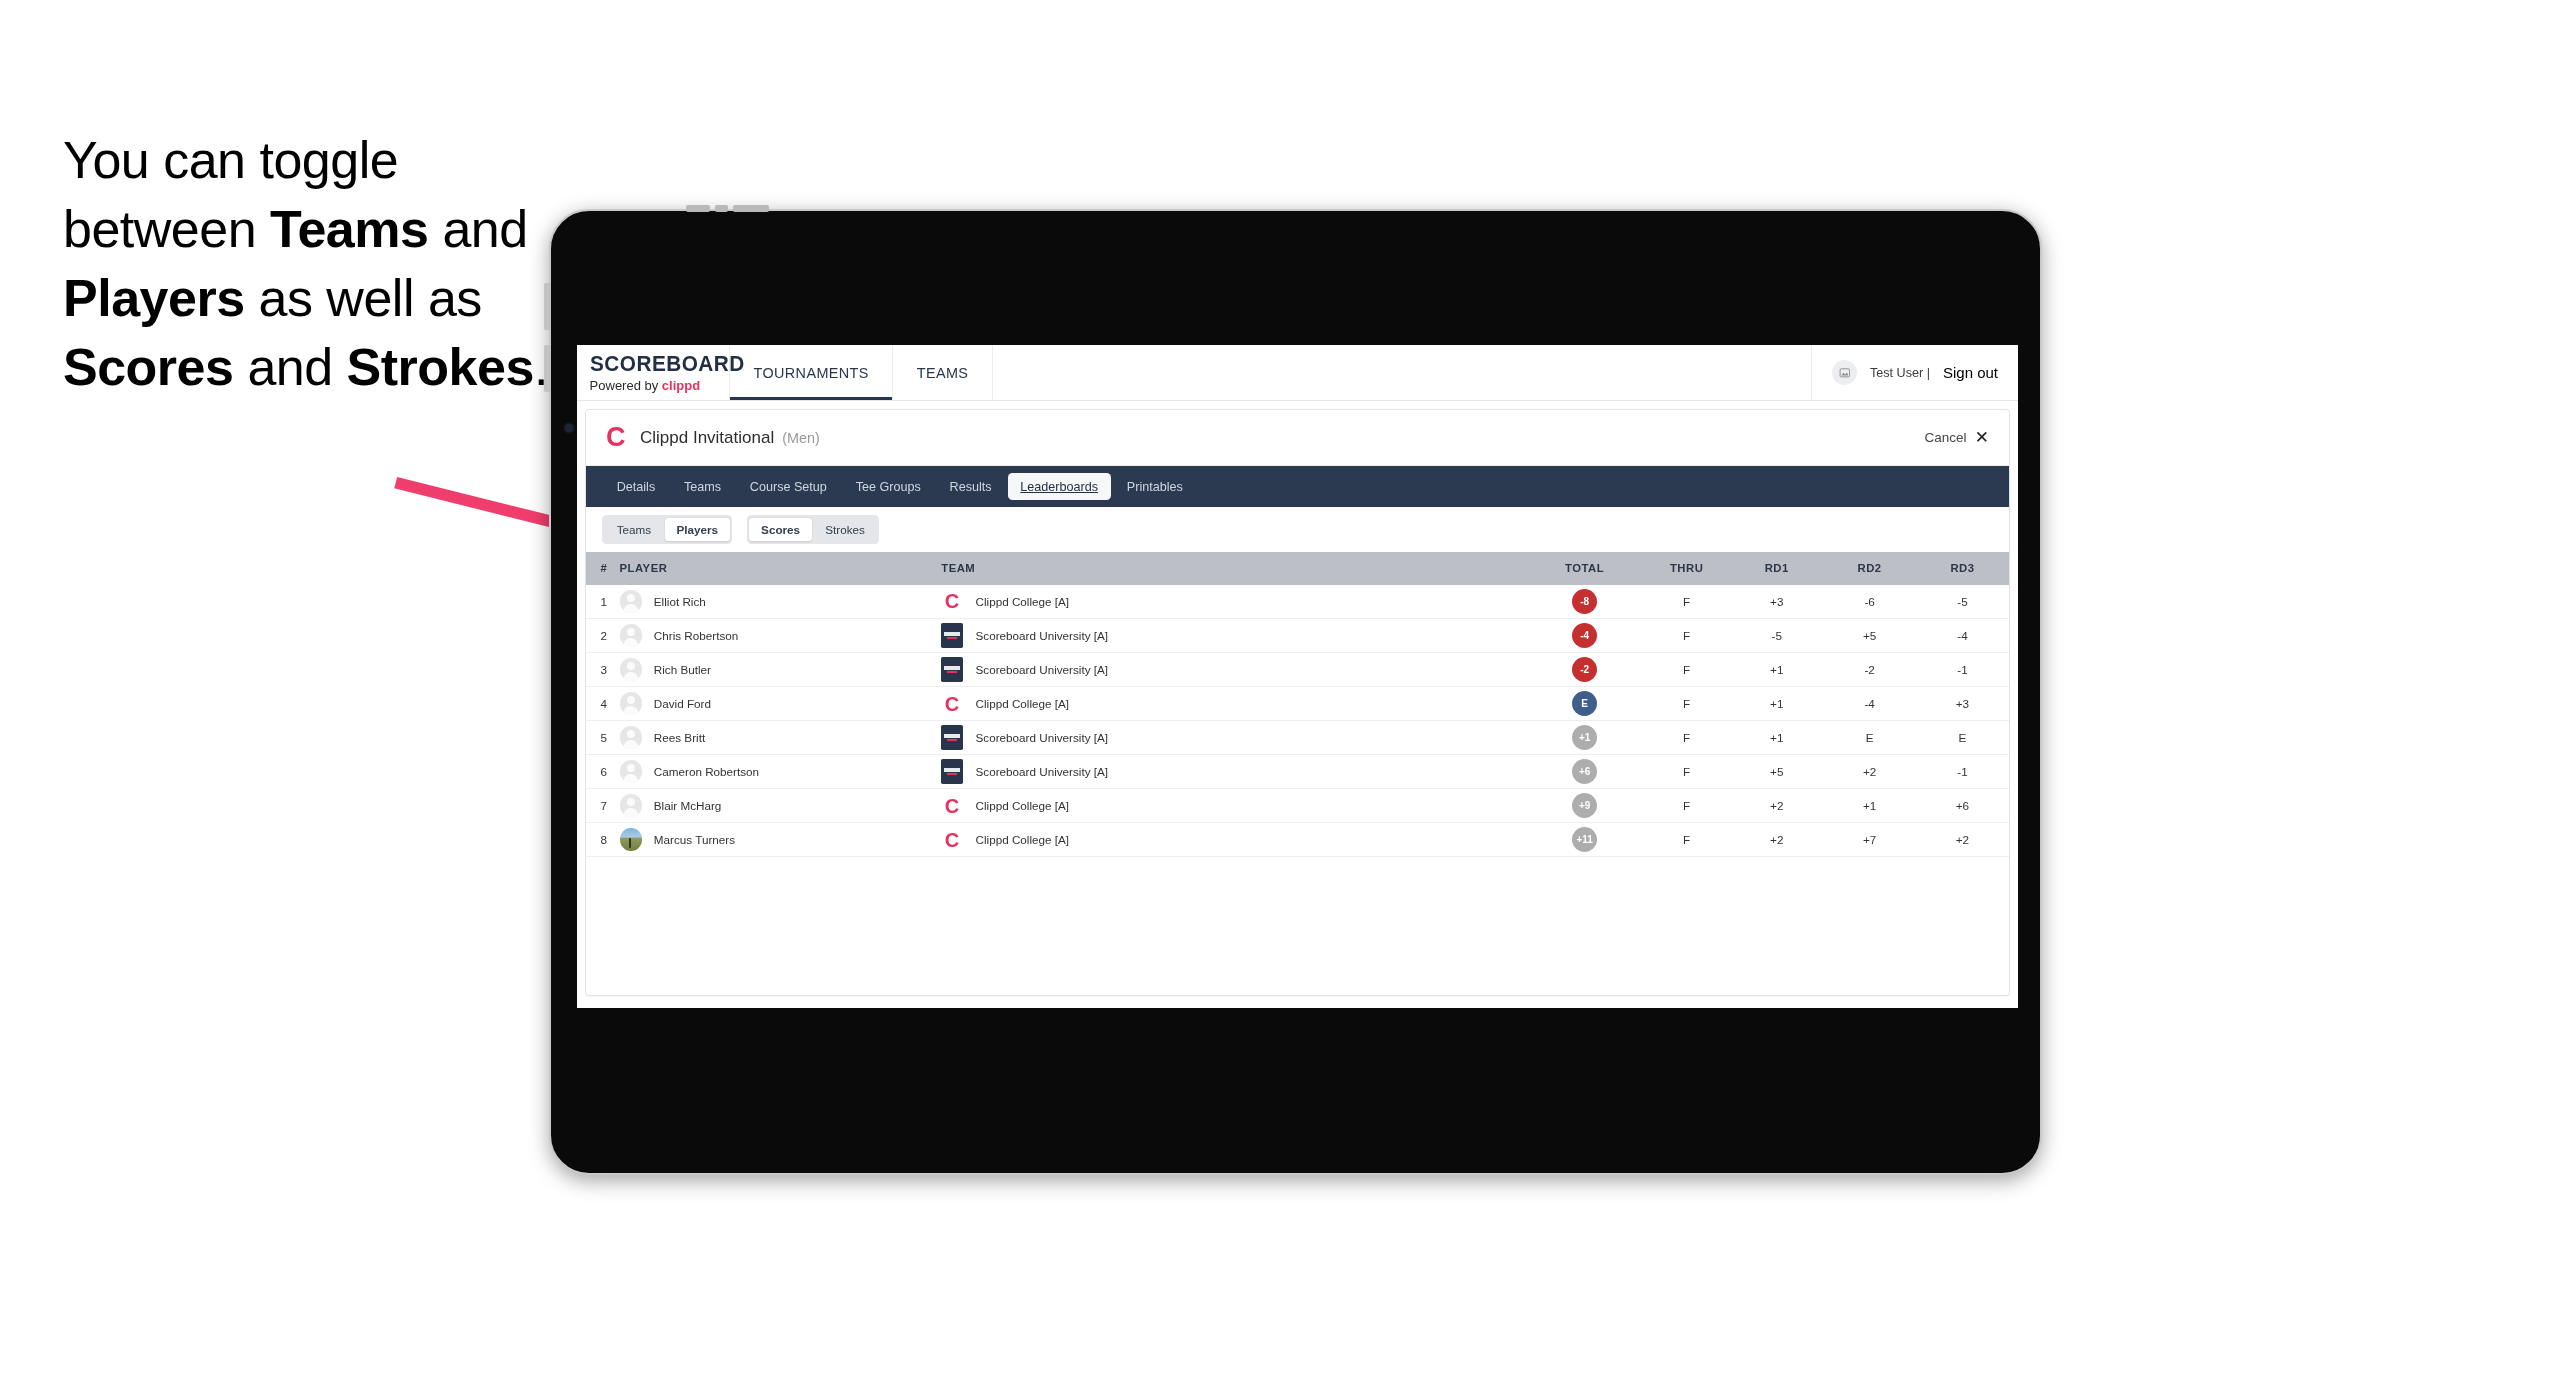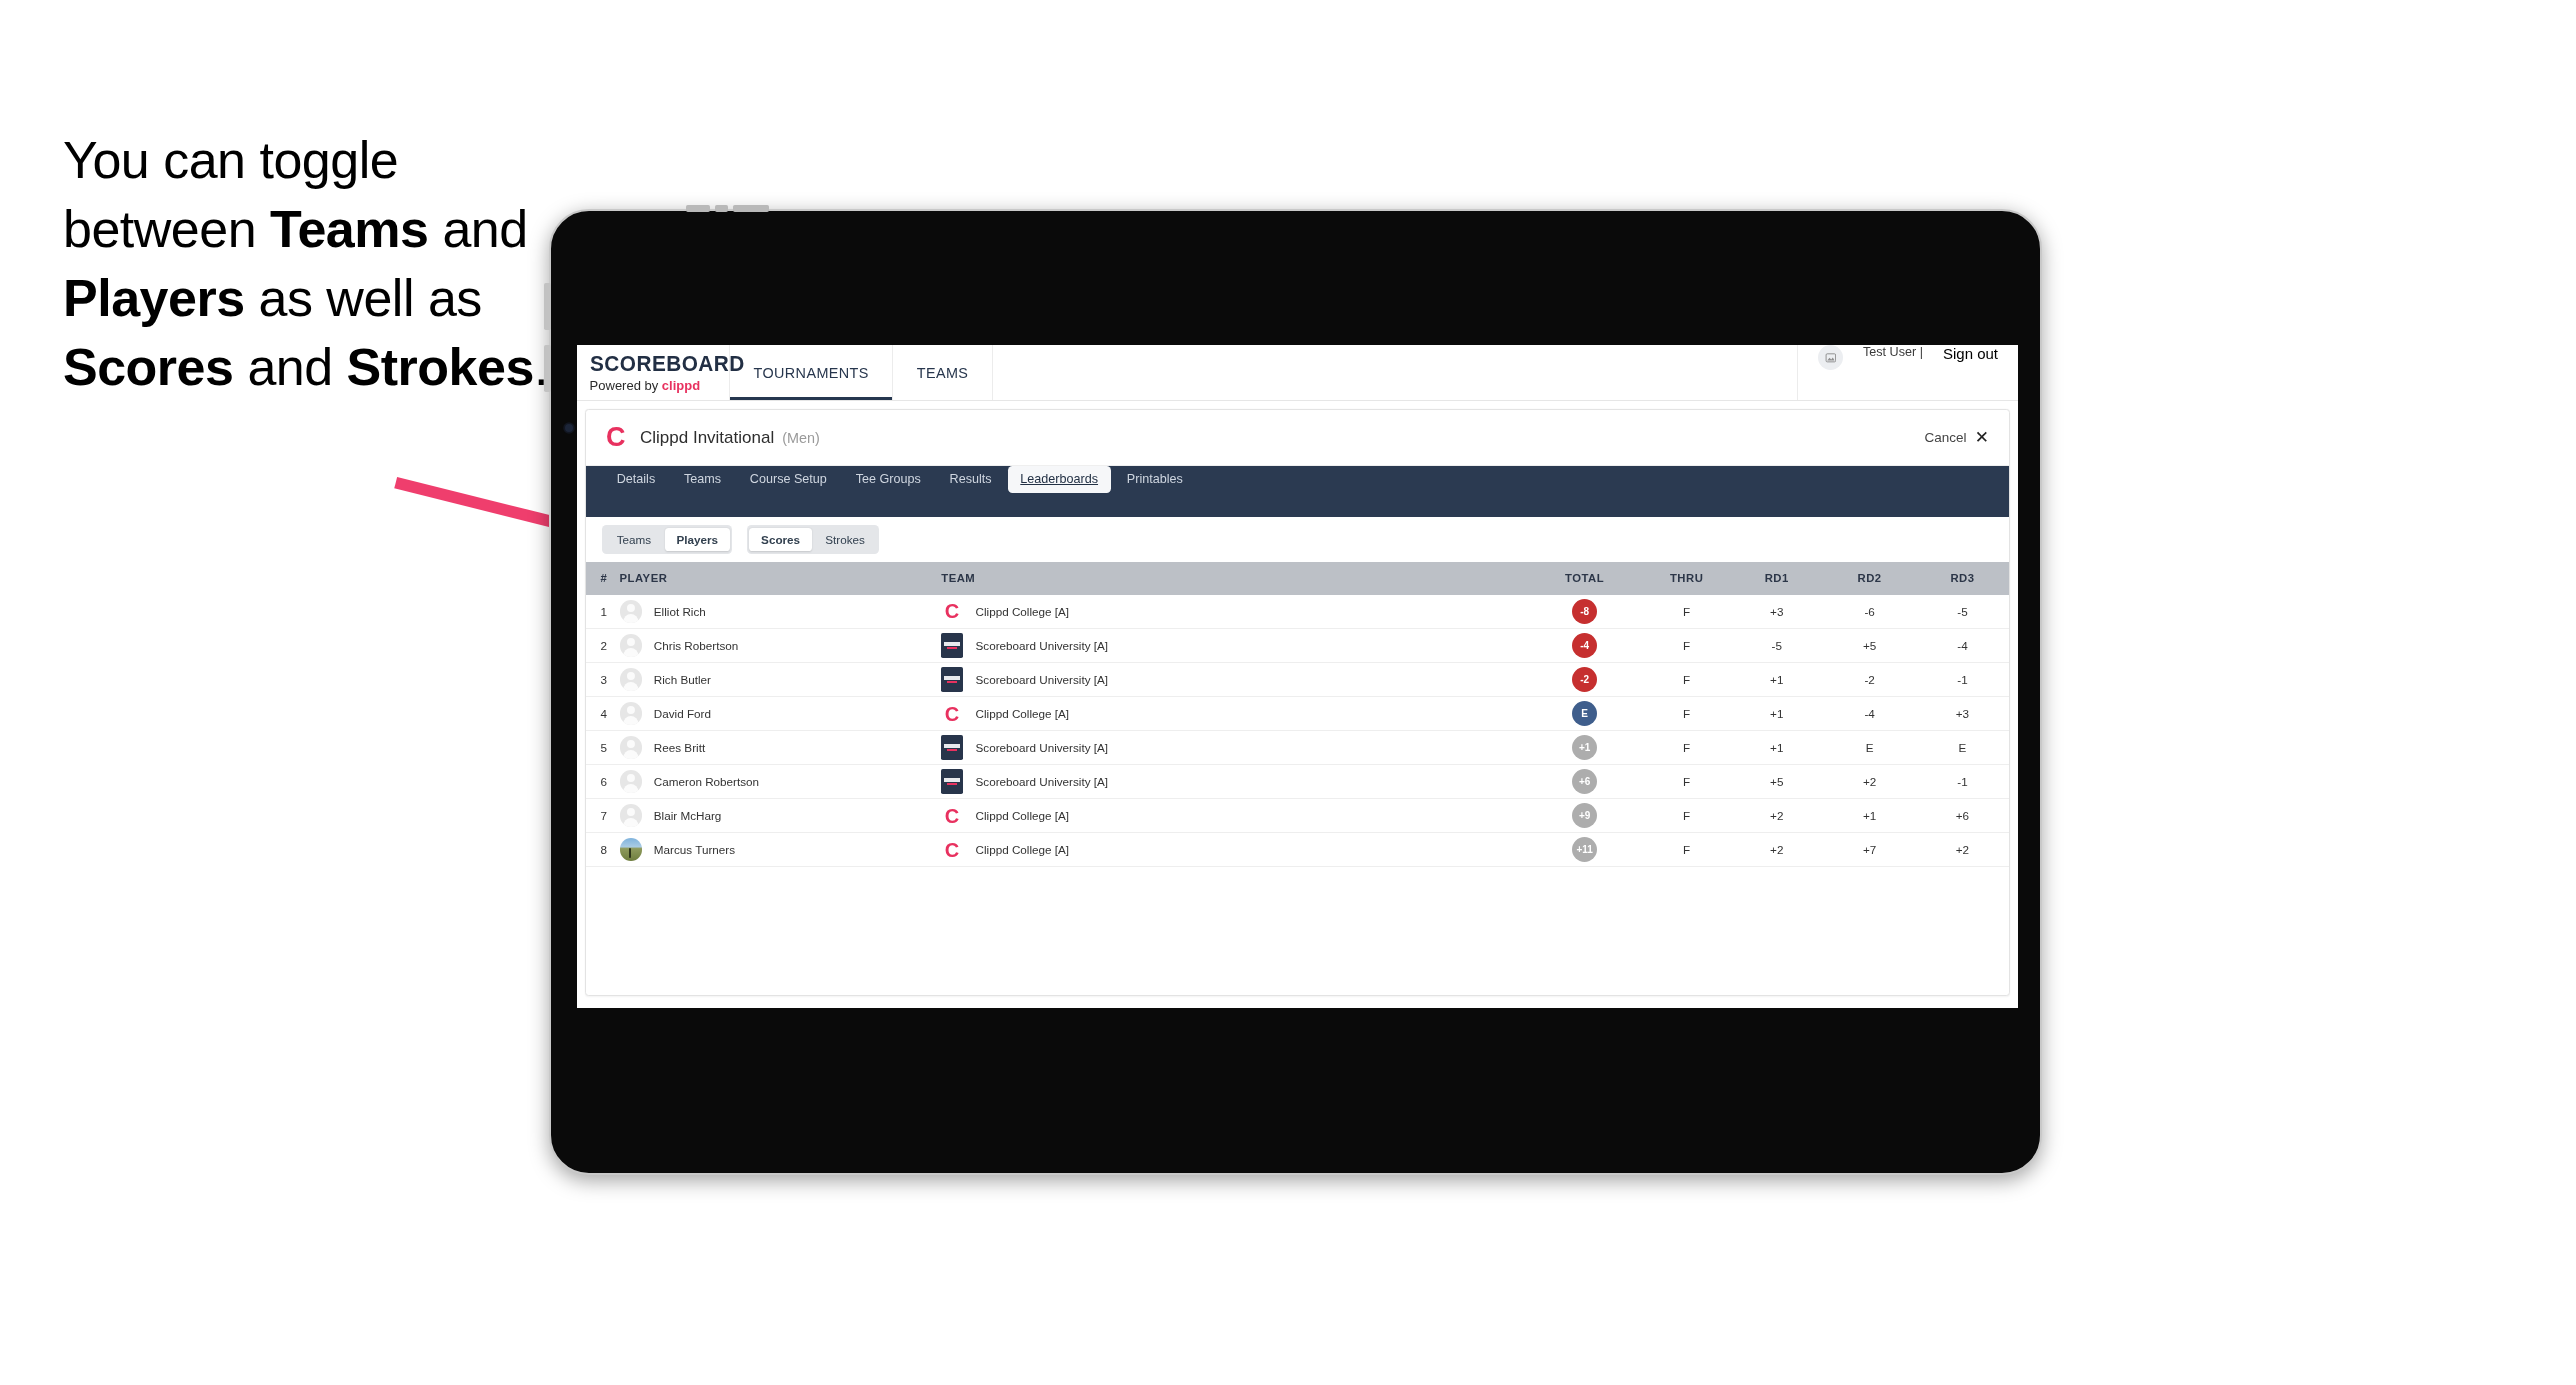--- a/index.html
+++ b/index.html
@@ -82,21 +82,21 @@
 
   .navtab {
     display:flex; align-items:center; padding:0 23.5px;
     font-size:14.4px; color:#27364d; letter-spacing:0.4px;
     border-right:0.9px solid #ececec; position:relative; cursor:pointer;
   }
   .navtab.active::after {
     content:""; position:absolute; left:0; right:0; bottom:0; height:2.7px; background:#26374f;
   }
   #appbar-spacer { flex:1; border-right:0.9px solid #ececec; }
-  #userbox { display:flex; gap:20px; padding:0 20px; }
+  #userbox { display:flex; align-items:center; gap:13px; padding:0 20px; }
   #avatar-user {
     width:25px; height:25px; border-radius:50%; background:#eceef1;
     display:flex; align-items:center; justify-content:center;
   }
   #userbox .utxt { font-size:12.6px; color:#3b3b3b; }
   #userbox .signout { font-size:15px; color:#000000; }
 
   
   #card {
     margin: 8.1px 8.1px 0 8.1px;
@@ -116,21 +116,21 @@
     margin-right:14.4px; font-family:"Liberation Sans", sans-serif;
   }
   #tourney-name { font-size:17px; color:#2e2e2e; }
   #tourney-gender { font-size:14.4px; color:#9a9a9a; margin-left:8.1px; }
   #cancel-wrap { margin-left:auto; display:flex; align-items:center; gap:8.1px; cursor:pointer; }
   #cancel-wrap .ct { font-size:13.5px; color:#444; }
   #cancel-wrap .cx { font-size:17px; color:#222; line-height:1; }
 
   
   #subnav {
-    height:51px; background:#2b3a51; display:flex; align-items:flex-start;
+    height:41px; background:#2b3a51; display:flex; align-items:center;
     padding-left:18px; gap:3.6px;
   }
   .subtab {
     font-size:12.6px; color:#cfd6e0; padding:6.3px 12.6px; border-radius:4.5px; cursor:pointer;
     white-space:nowrap;
   }
   .subtab.active {
     background:#f6f7f9; color:#223044; font-weight:400; text-decoration:underline;
   }
 

